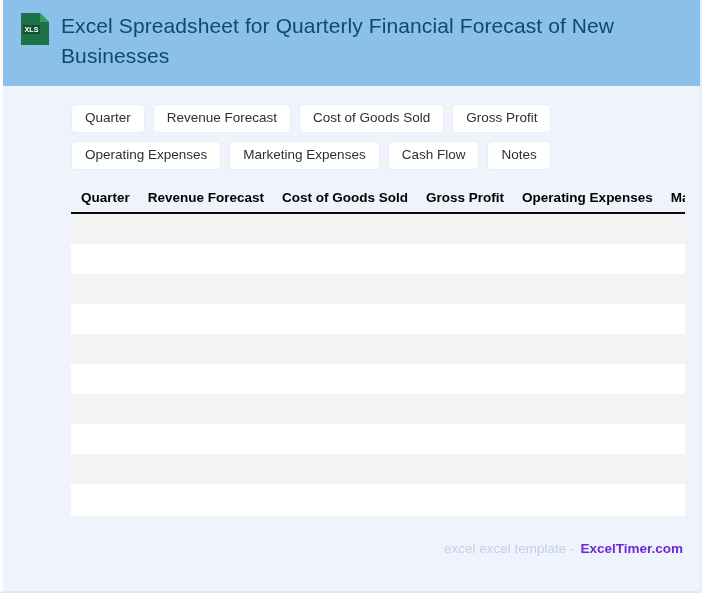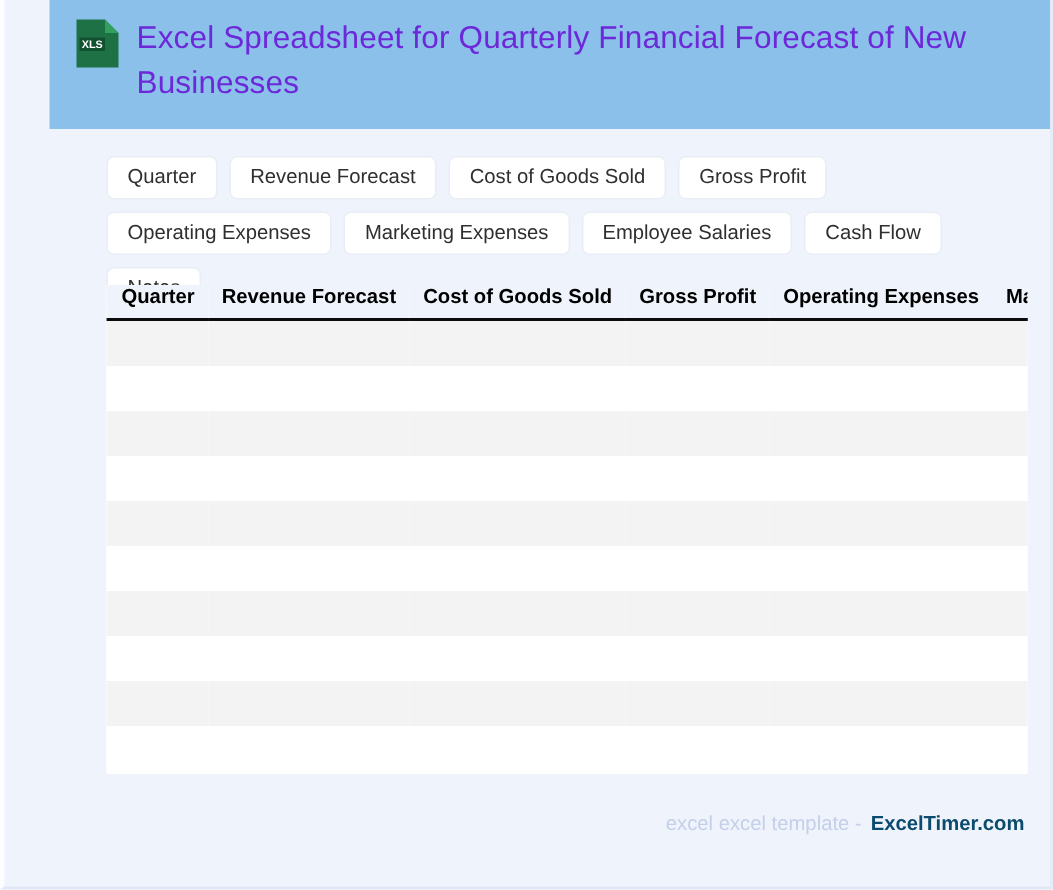--- a/index.html
+++ b/index.html
@@ -29,25 +29,24 @@
   
   .header {
     position: absolute;
     left: 0;
     top: 0;
     right: 0;
     height: 86px;
     background: #8ac0ea;
     box-sizing: border-box;
     padding: 11px 18px 0 17px;
-    margin-left: 30px;
   }
   .header-title {
     margin: 0;
-    color: #6d28d9;
+    color: #0c4a6e;
     font-size: 21px;
     font-weight: 400;
     line-height: 30px;
     letter-spacing: 0.1px;
     text-indent: 0;
   }
   .xls-icon {
     float: left;
     position: relative;
     width: 30px;
@@ -119,21 +118,21 @@
   
   .footer {
     position: absolute;
     right: 17px;
     bottom: 35px;
     font-size: 13.5px;
     color: #c4cfe9;
     white-space: nowrap;
   }
   .footer .brand {
-    color: #0c4a6e;
+    color: #6d28d9;
     font-weight: bold;
     margin-left: 6px;
   }
 </style>
 </head>
 <body>
 
 <div class="page">
 
   <div class="header">
@@ -148,21 +147,20 @@
     <h1 class="header-title">Excel Spreadsheet for Quarterly Financial Forecast of New Businesses</h1>
   </div>
 
   <div class="chips">
     <span class="chip">Quarter</span>
     <span class="chip">Revenue Forecast</span>
     <span class="chip">Cost of Goods Sold</span>
     <span class="chip">Gross Profit</span>
     <span class="chip">Operating Expenses</span>
     <span class="chip">Marketing Expenses</span>
-    <span class="chip">Employee Salaries</span>
     <span class="chip">Cash Flow</span>
     <span class="chip">Notes</span>
   </div>
 
   <div class="table-wrap">
     <table class="sheet">
       <thead>
         <tr>
             <th>Quarter</th>
             <th>Revenue Forecast</th>

